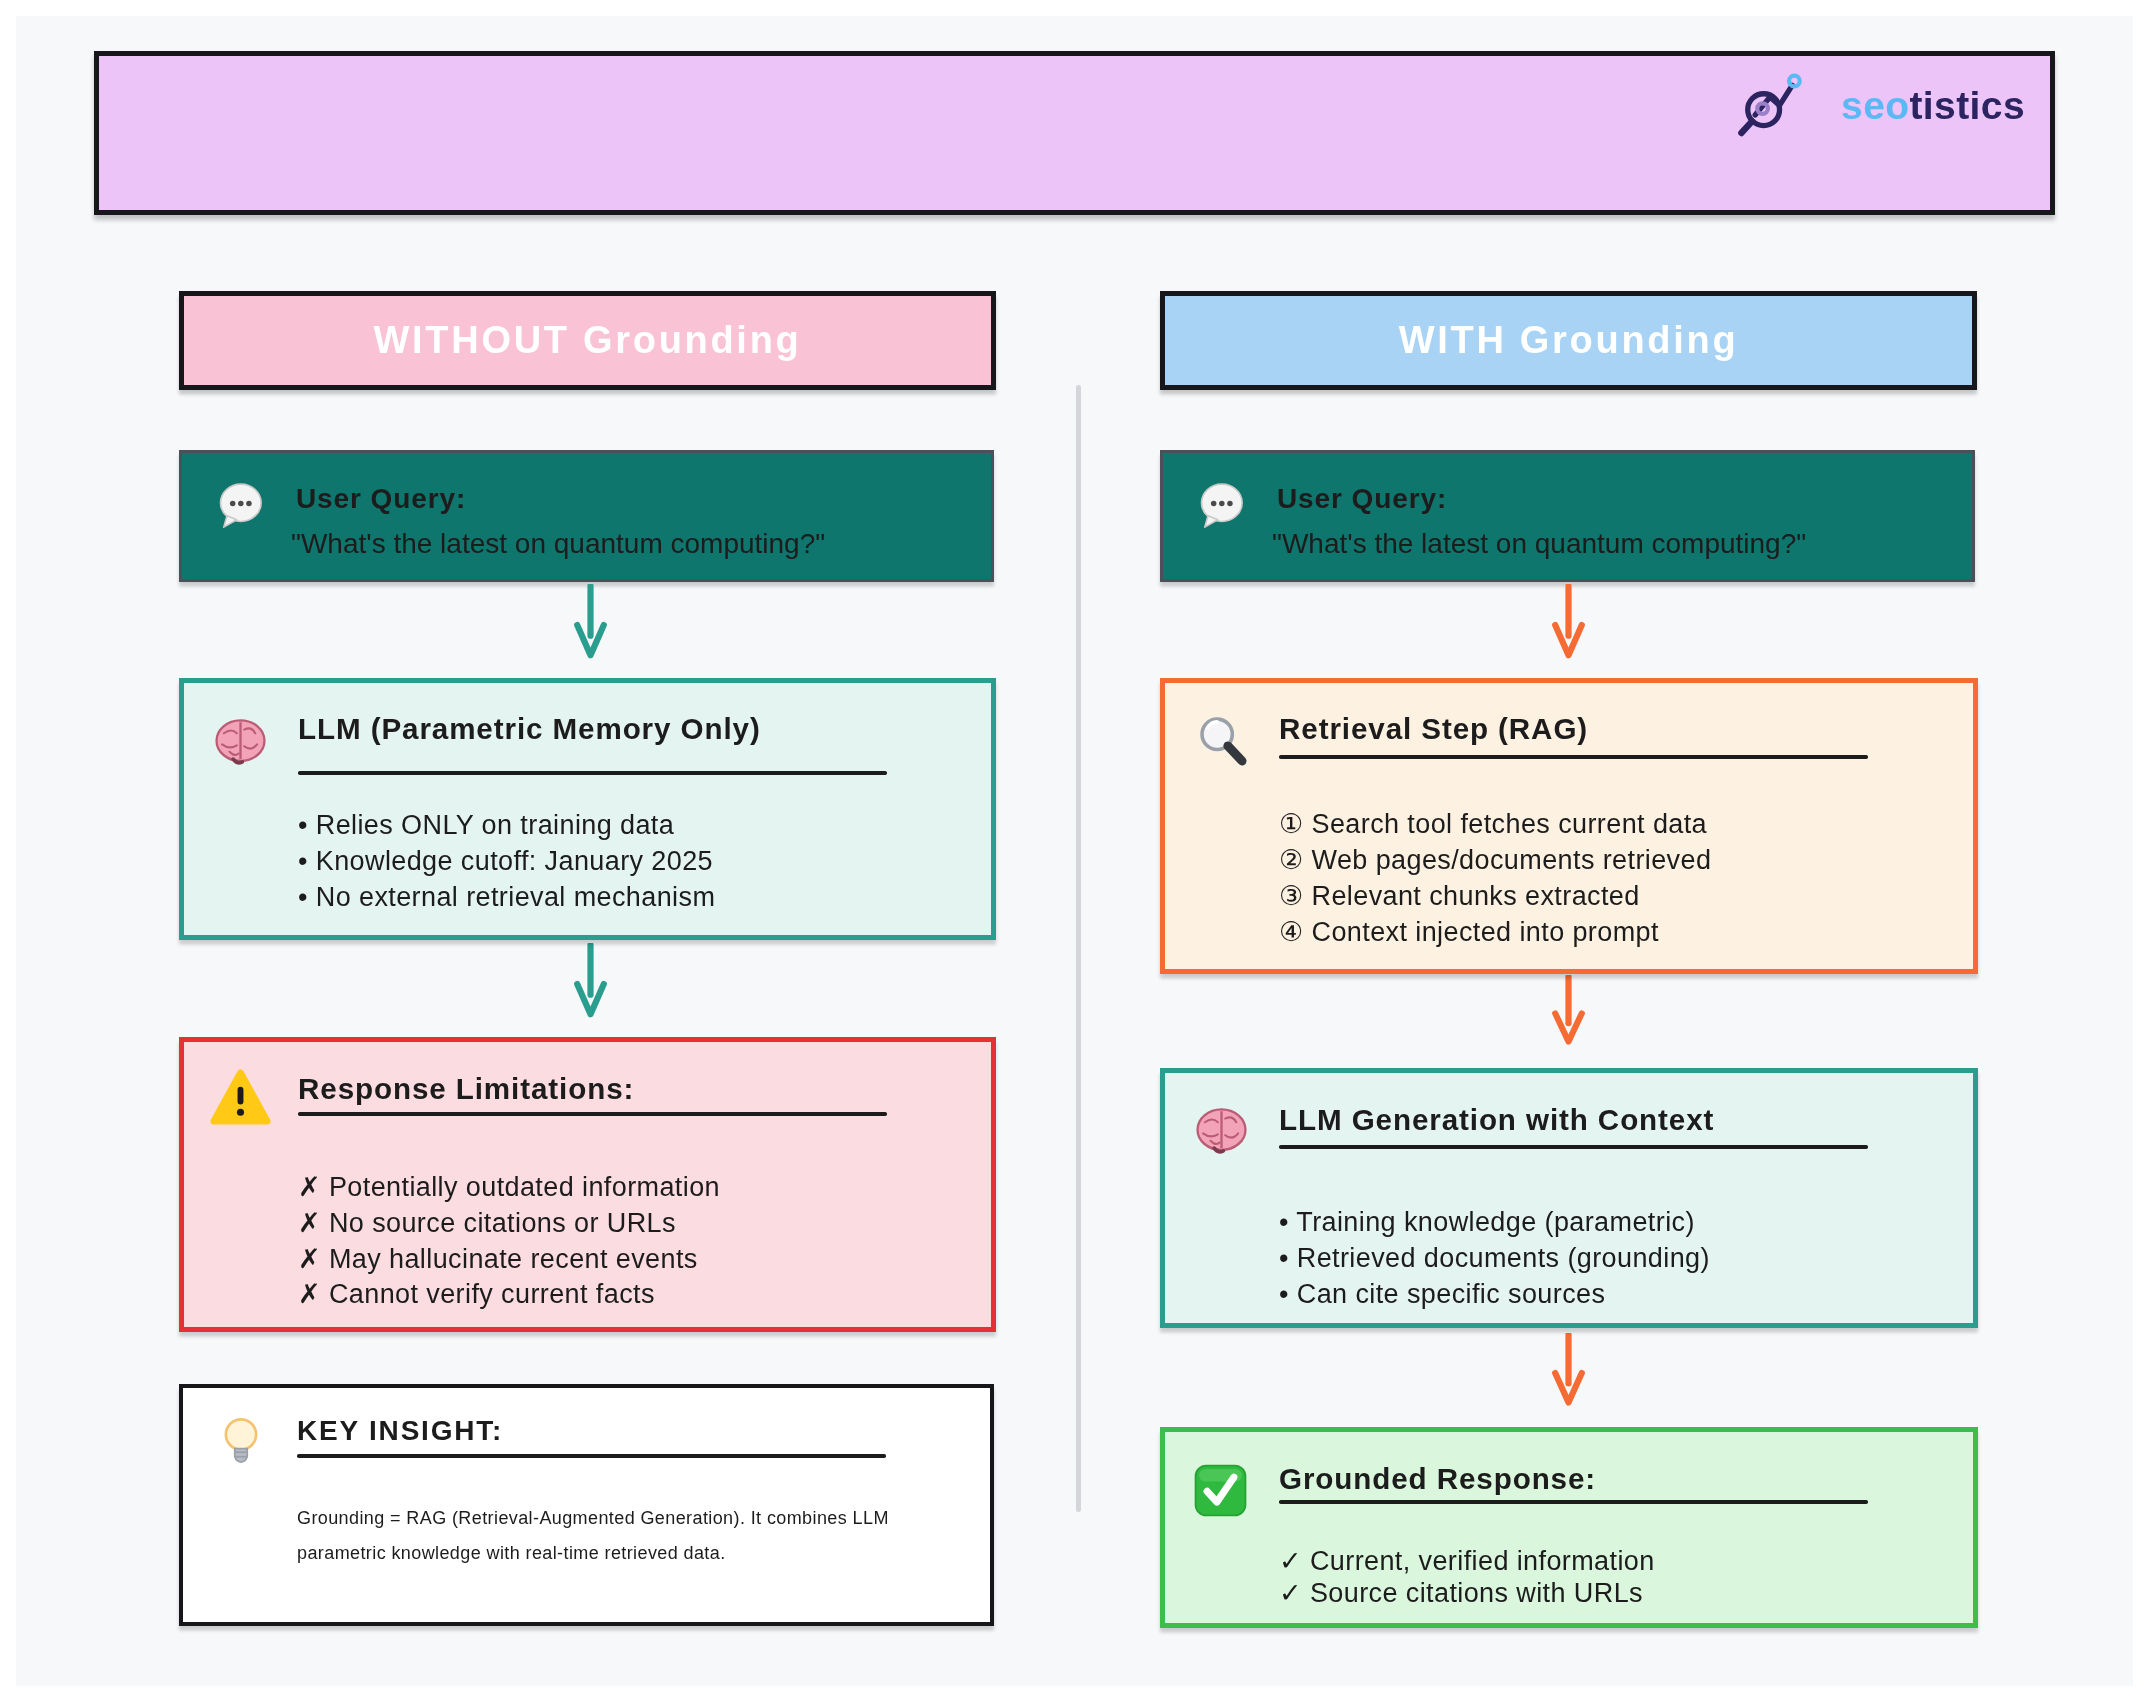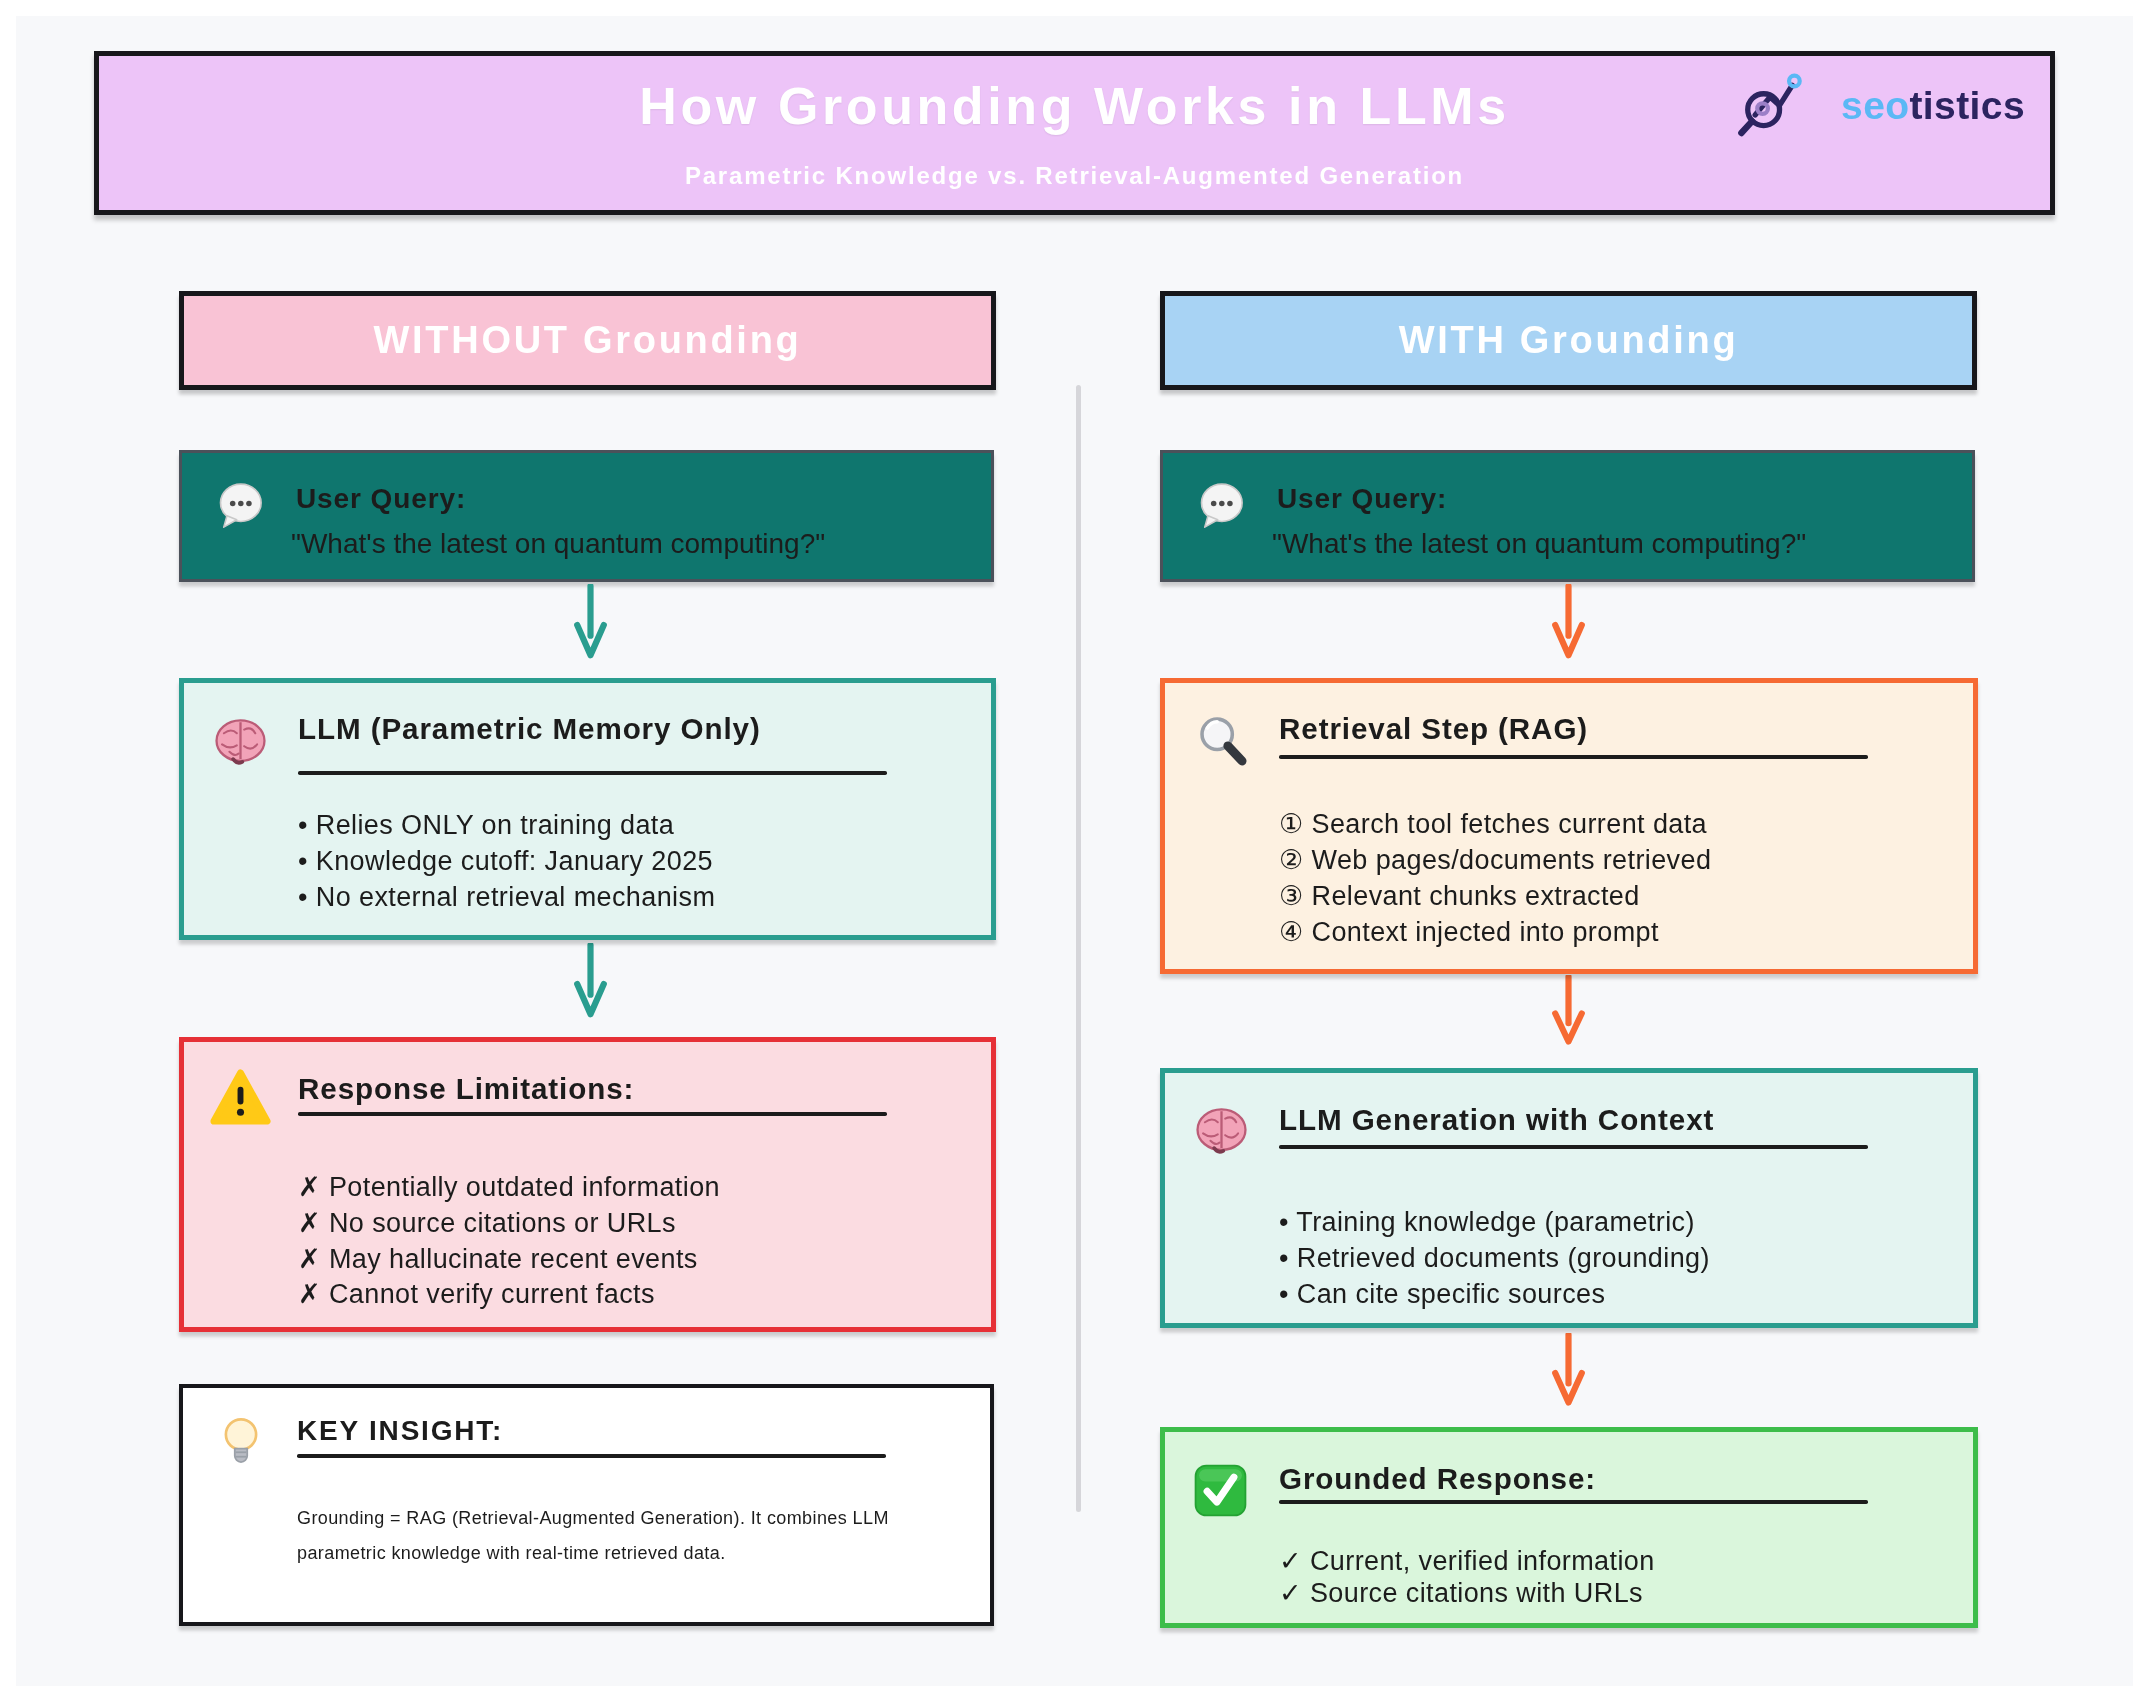--- a/index.html
+++ b/index.html
@@ -92,22 +92,20 @@
 
   .icon svg { width:100%; height:100%; display:block; }
 </style>
 </head>
 <body>
 
 <div class="page">
   <div class="inner-bg"></div>
 
   <header class="header">
-    <div class="header-title">How Grounding Works in LLMs</div>
-    <div class="header-subtitle">Parametric Knowledge vs. Retrieval-Augmented Generation</div>
     <div class="logo">
       <svg viewBox="0 0 66 70">
         <circle cx="27" cy="38" r="15" fill="none" stroke="#2c2460" stroke-width="5"></circle>
         <line x1="16" y1="49" x2="6" y2="60" stroke="#2c2460" stroke-width="6" stroke-linecap="round"></line>
         <polyline points="19,43 33,26 42,34 54,15" fill="none" stroke="#2c2460" stroke-width="5" stroke-linejoin="round" stroke-linecap="round"></polyline>
         <circle cx="56" cy="11" r="5" fill="none" stroke="#5bb8f5" stroke-width="4"></circle>
         <circle cx="26" cy="37" r="5" fill="none" stroke="#9b7fc7" stroke-width="4"></circle>
       </svg>
       <span class="logo-text"><span class="logo-seo">seo</span><span class="logo-tistics">tistics</span></span>
     </div>

